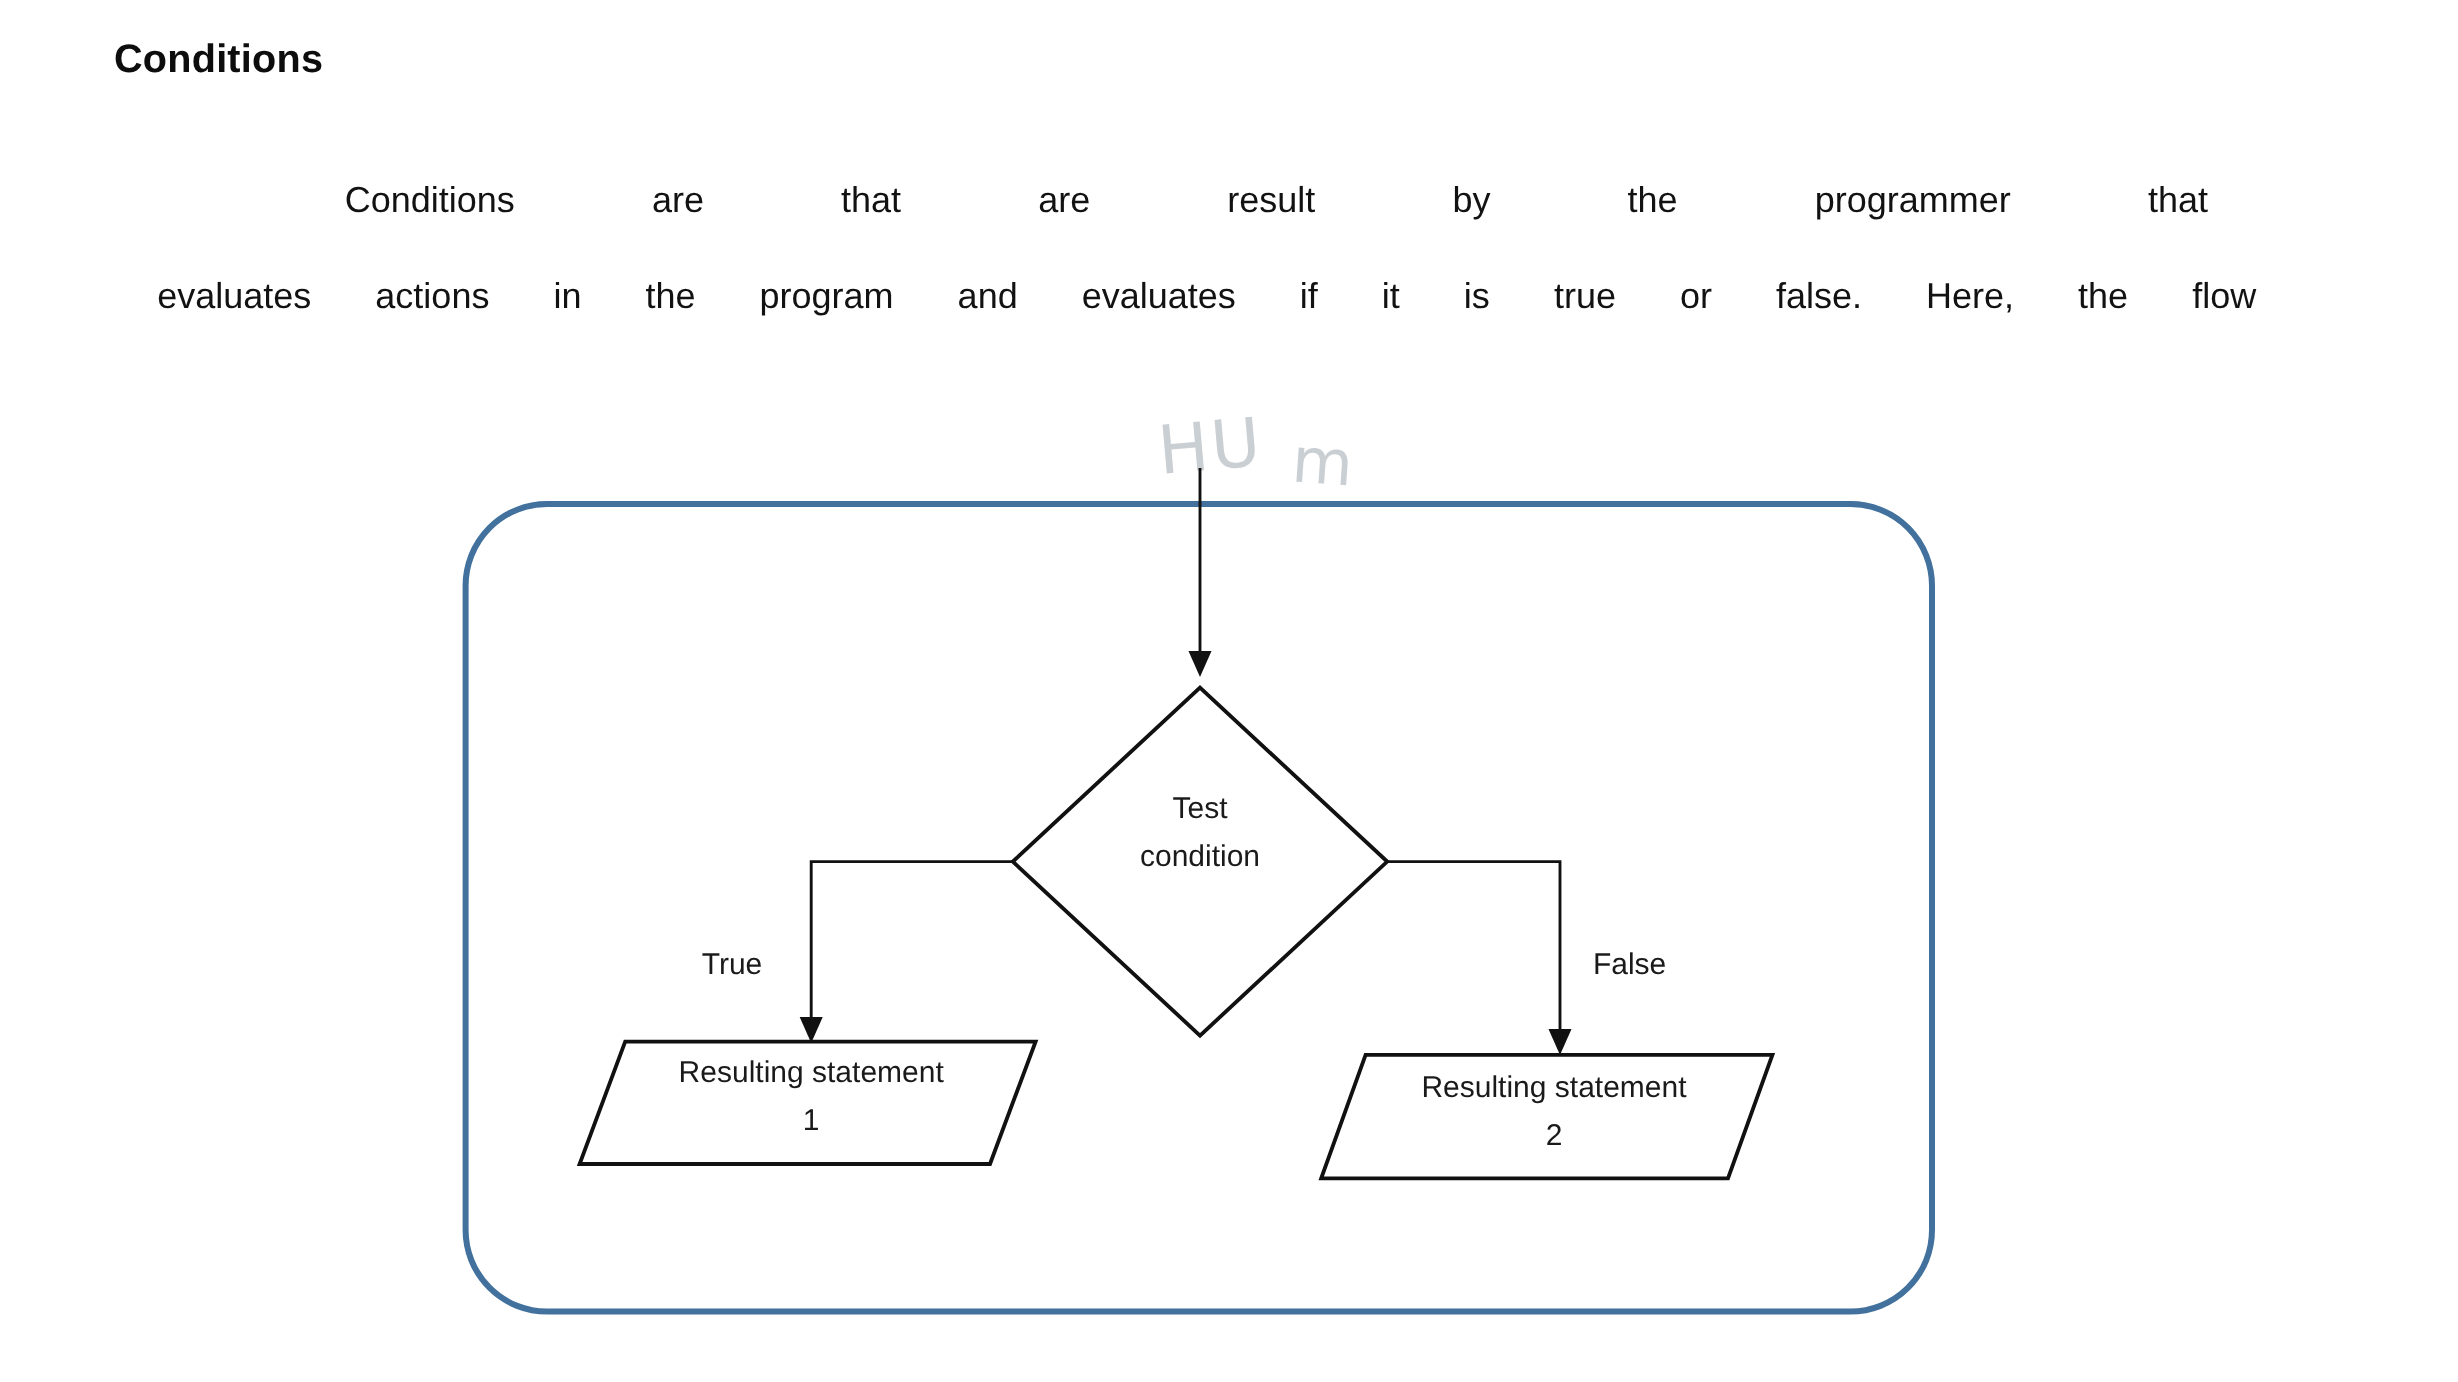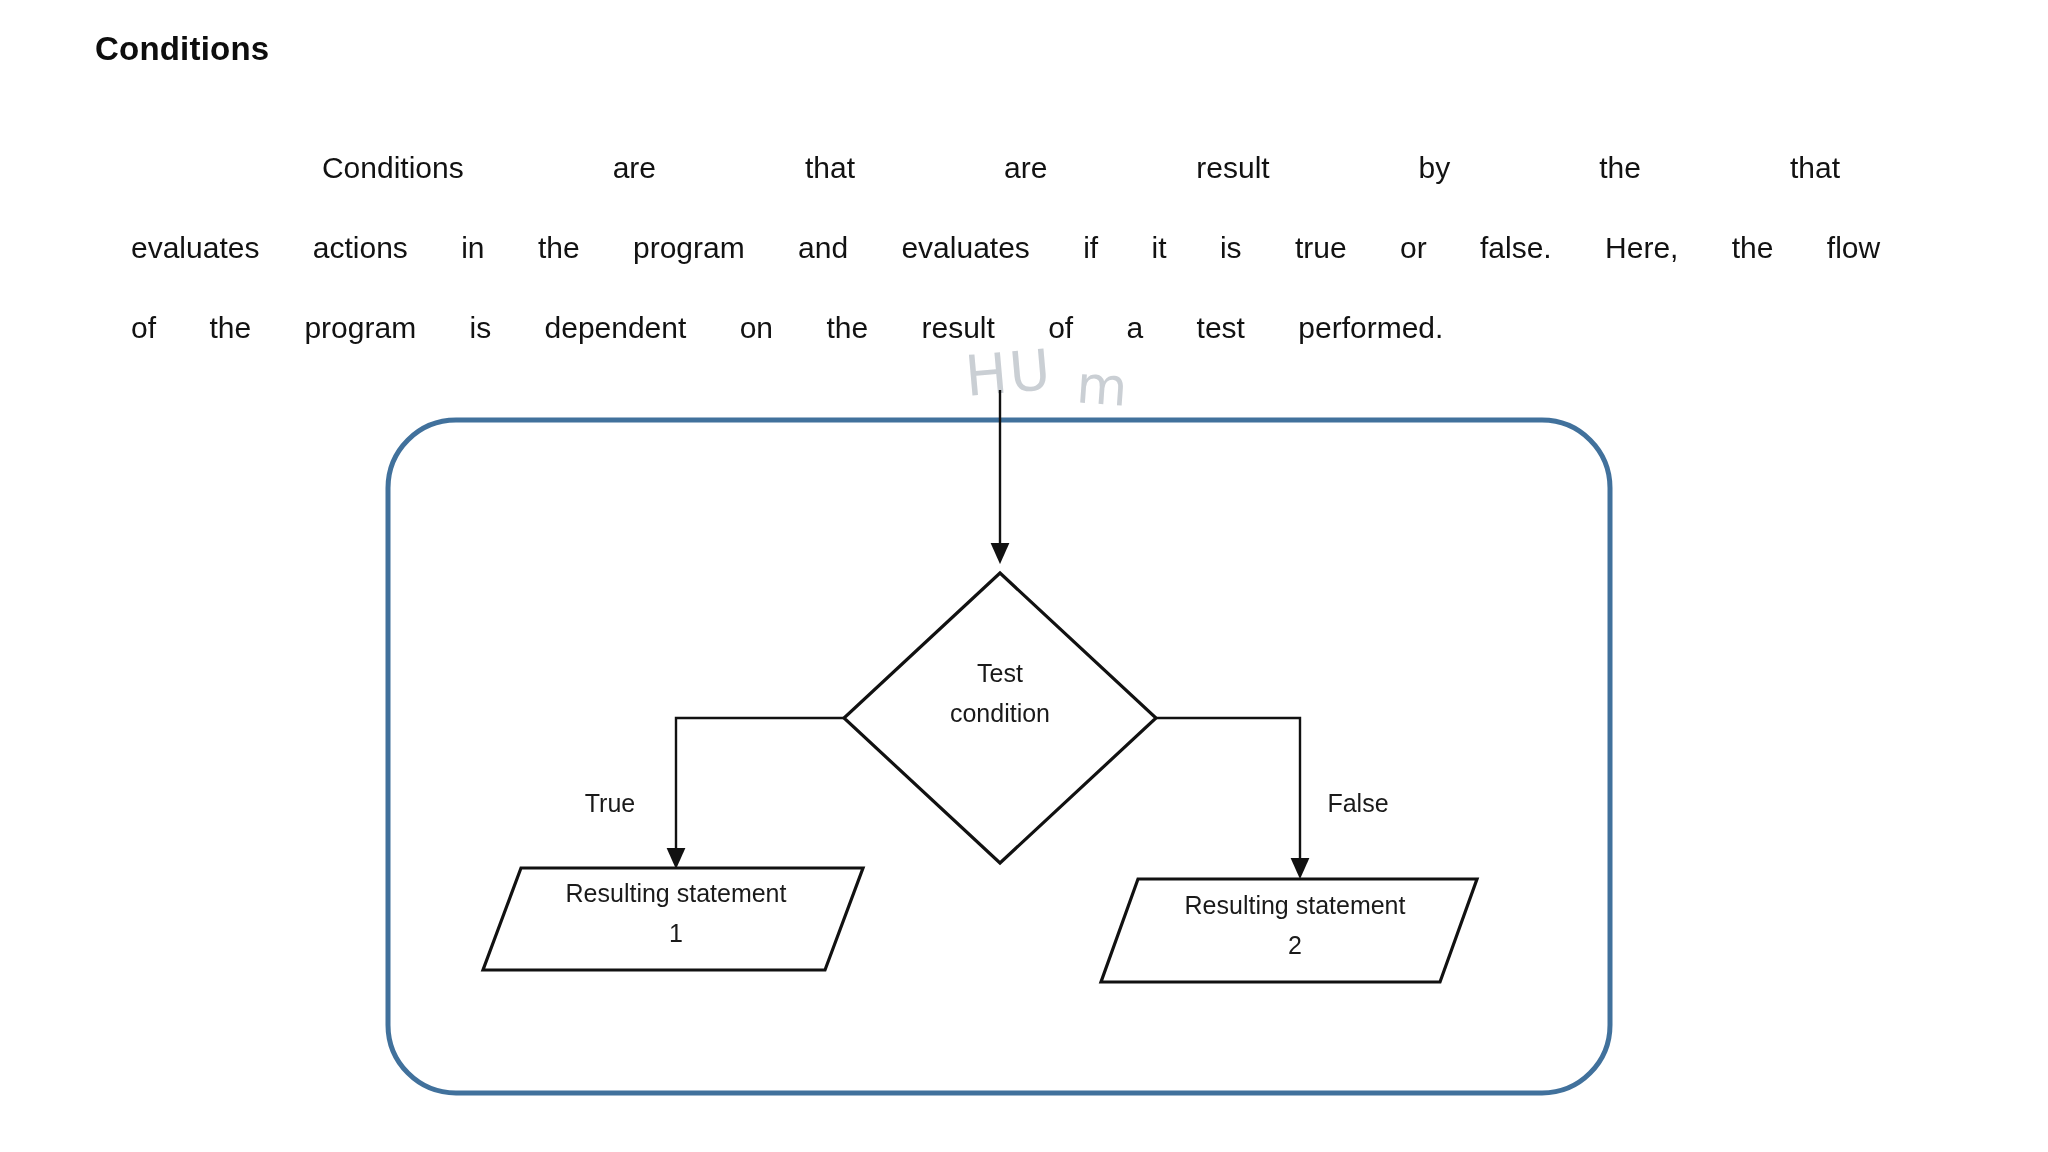--- a/index.html
+++ b/index.html
@@ -115,24 +115,24 @@
   <div class="para">
     <div class="para-line justify">
         <span class="lead-indent"></span>
         <span class="w">Conditions</span>
         <span class="w">are</span>
         <span class="w">that</span>
         <span class="w">are</span>
         <span class="w">result</span>
         <span class="w">by</span>
         <span class="w">the</span>
+        <span class="w">programmer</span>
         <span class="w">that</span>
       </div>
     <div class="para-line natural"><span class="w">evaluates</span> <span class="w">actions</span> <span class="w">in</span> <span class="w">the</span> <span class="w">program</span> <span class="w">and</span> <span class="w">evaluates</span> <span class="w">if</span> <span class="w">it</span> <span class="w">is</span> <span class="w">true</span> <span class="w">or</span> <span class="w">false.</span> <span class="w">Here,</span> <span class="w">the</span> <span class="w">flow</span></div>
-    <div class="para-line natural"><span class="w">of</span> <span class="w">the</span> <span class="w">program</span> <span class="w">is</span> <span class="w">dependent</span> <span class="w">on</span> <span class="w">the</span> <span class="w">result</span> <span class="w">of</span> <span class="w">a</span> <span class="w">test</span> <span class="w">performed.</span></div>
   </div>
 
   <div class="watermark">
     <span>HU</span><span class="wm-b">m</span>
   </div>
 
   <div id="diagram">
     <svg width="2048" height="740" viewBox="0 0 2048 740" xmlns="http://www.w3.org/2000/svg">
       <defs>
         <marker id="arrowhead" markerWidth="9" markerHeight="9" refX="5.2" refY="4" orient="auto">

